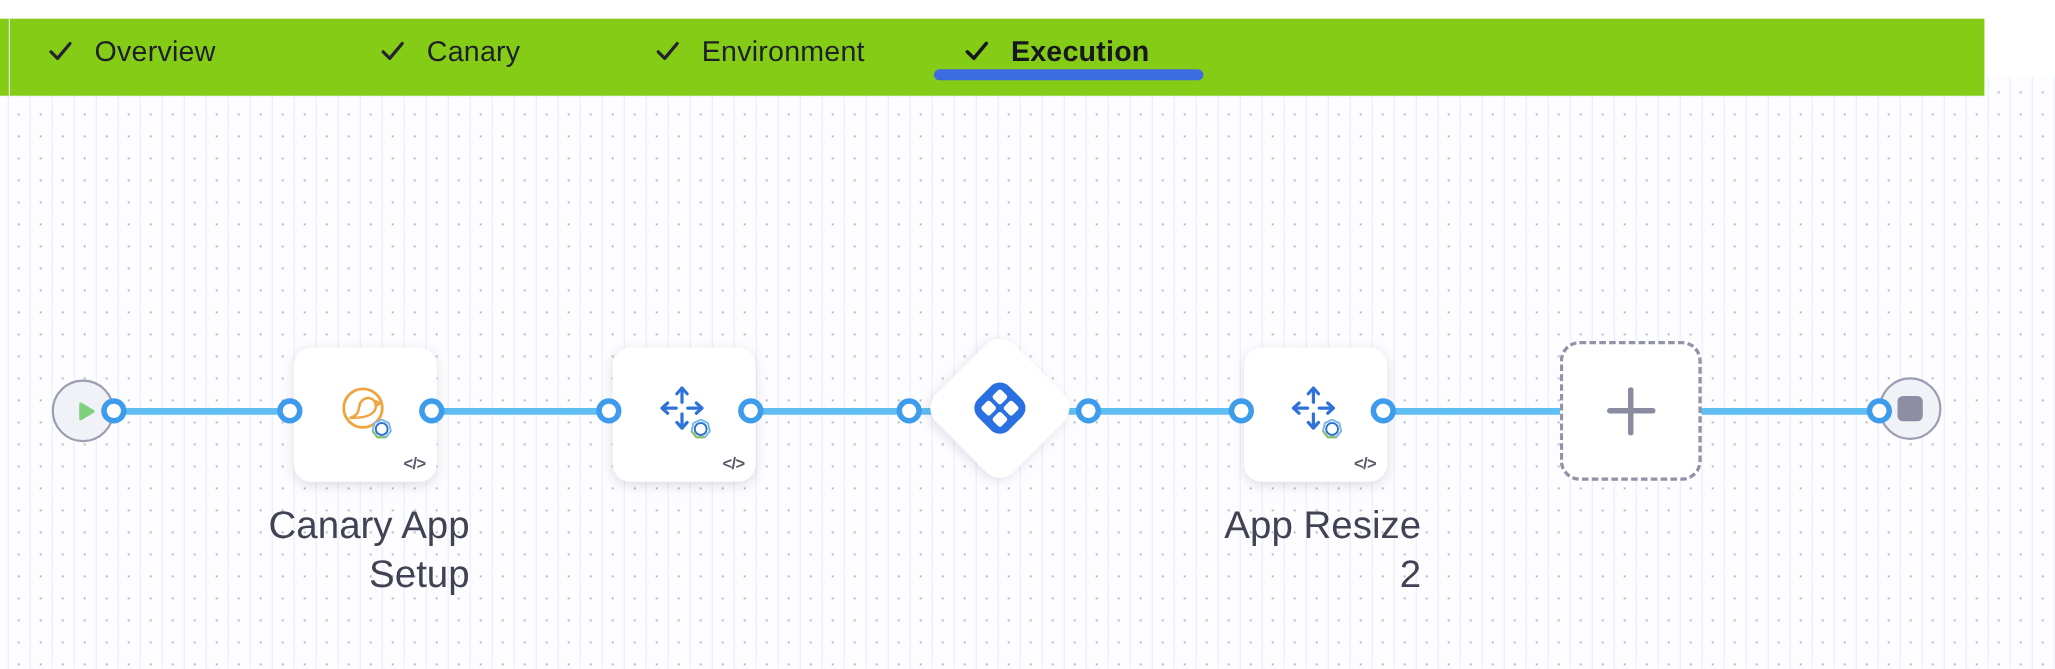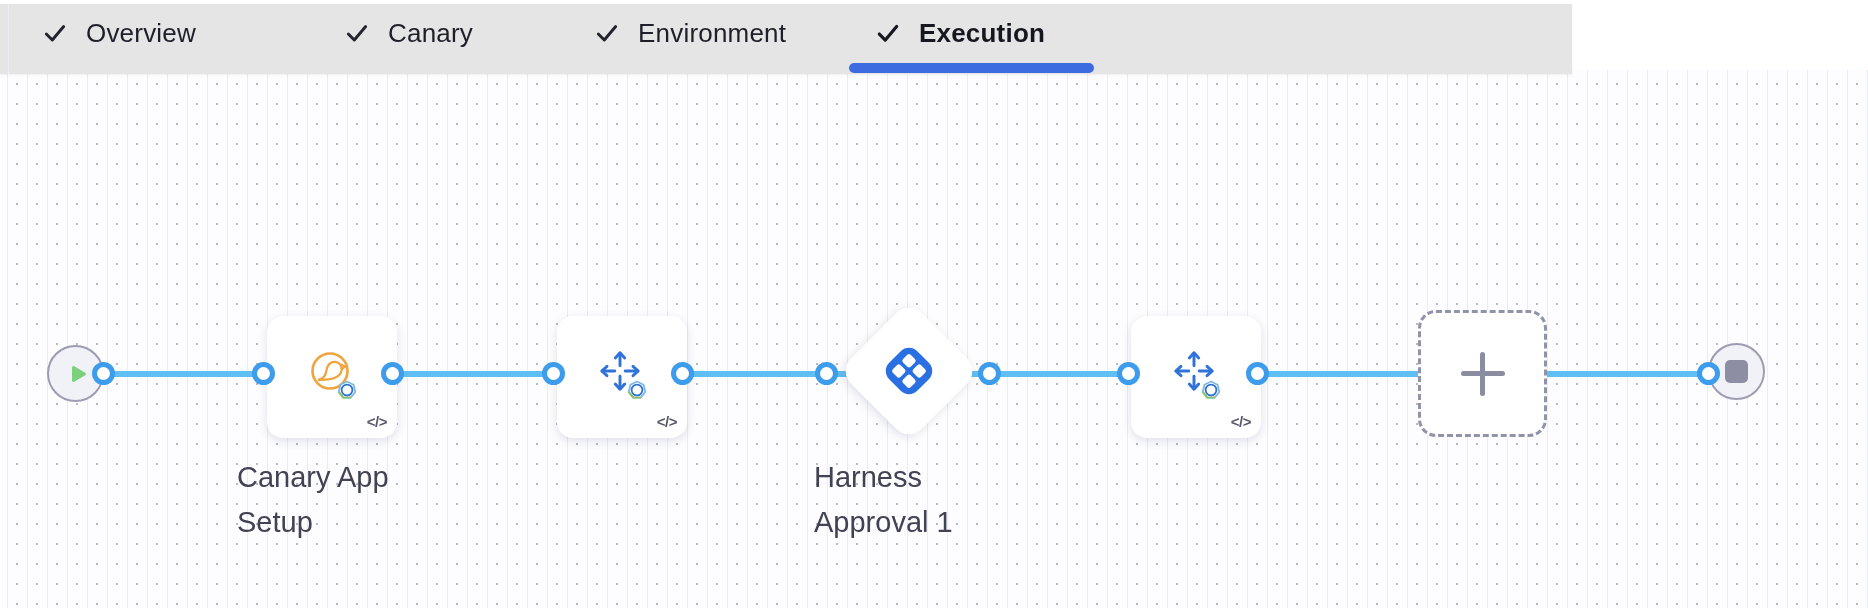--- a/index.html
+++ b/index.html
@@ -1,20 +1,20 @@
 <!DOCTYPE html>
 <html><head>
 <meta charset="utf-8">
 <style>
   * { margin:0; padding:0; box-sizing:border-box; }
   html,body { width:1868px; height:608px; overflow:hidden; background:#fff;
               font-family:"Liberation Sans", sans-serif; }
 
   
-  .tabbar { position:absolute; left:0; top:4px; width:1572px; height:70px; background:#e5e5e5;
+  .tabbar { position:absolute; left:0; top:17px; width:1804px; height:70px; background:#84cc16;
             box-shadow:0 1px 2px rgba(40,40,70,0.07); z-index:10; }
   .tabbar-left-divider { position:absolute; left:8px; top:0; width:1px; height:70px; background:#ededf3; }
   .tab { position:absolute; top:0; height:58px; display:flex; align-items:center; gap:18px;
          cursor:pointer; }
   .tab .check { width:26px; height:26px; display:inline-flex; }
   .tab-label { font-size:26px; color:#1e1f29; letter-spacing:0.2px; white-space:nowrap; }
   .tab.active .tab-label { font-weight:700; color:#17181f; }
   .tab-indicator { position:absolute; left:849px; top:63px; width:245px; height:10px;
                    border-radius:5px; background:#3d6ce0; z-index:11; }
 
@@ -57,22 +57,22 @@
 
   .add-step-node { position:absolute; left:1418px; top:240px; width:129px; height:127px;
                    border-radius:18px; background:#ffffff; border:3px dashed #9193a9;
                    z-index:2; cursor:pointer; display:flex; align-items:center; justify-content:center; }
   .plus-icon { position:relative; width:44px; height:44px; }
   .plus-icon::before, .plus-icon::after { content:""; position:absolute; background:#8a8ca0;
                    border-radius:2.5px; }
   .plus-icon::before { left:0; top:19.5px; width:44px; height:5px; }
   .plus-icon::after  { left:19.5px; top:0; width:5px; height:44px; }
 
-  .node-label { position:absolute; top:385px; width:190px; text-align:left;
-                font-size:29px; line-height:45px; color:#414253; z-index:2; }
+  .node-label { position:absolute; top:385px; width:190px; text-align:right;
+                font-size:35px; line-height:45px; color:#414253; z-index:2; }
   .node-label.muted { color:#5b5d70; }
 </style>
 </head>
 <body>
 
 <div class="tabbar">
   <div class="tabbar-left-divider"></div>
 
   <div class="tab" style="left:42px">
     <span class="check">
@@ -203,15 +203,15 @@
   <div class="port" style="left:381px"></div>
   <div class="port" style="left:542px"></div>
   <div class="port" style="left:671px"></div>
   <div class="port" style="left:815px"></div>
   <div class="port" style="left:978px"></div>
   <div class="port" style="left:1117px"></div>
   <div class="port" style="left:1246px"></div>
   <div class="port" style="left:1697px"></div>
 
   <div class="node-label" style="left:237px">Canary App Setup</div>
-  <div class="node-label" style="left:814px">Harness Approval 1</div>
+  <div class="node-label" style="left:1102px">App Resize 2</div>
 
 </div>
 
 </body></html>

